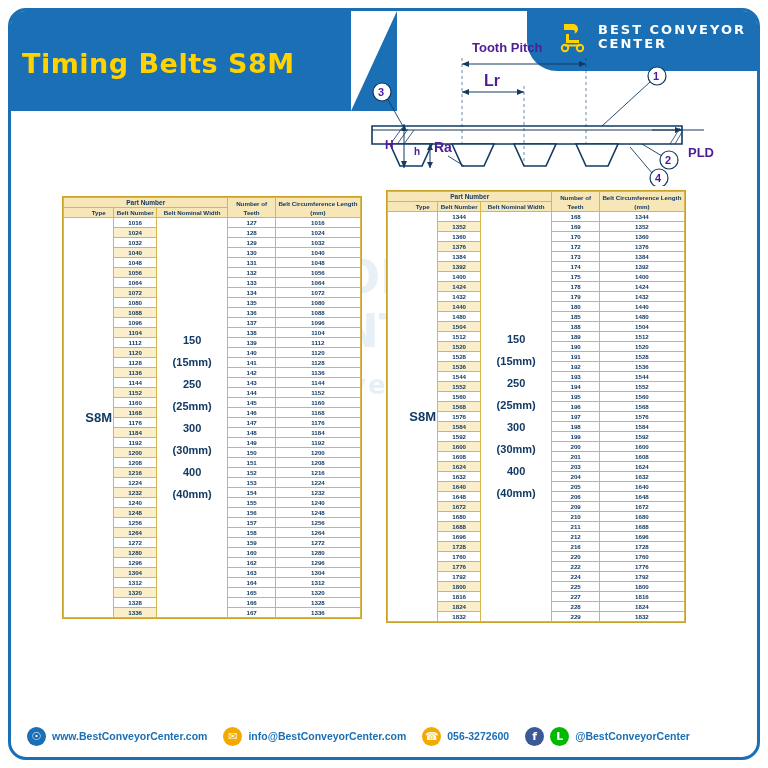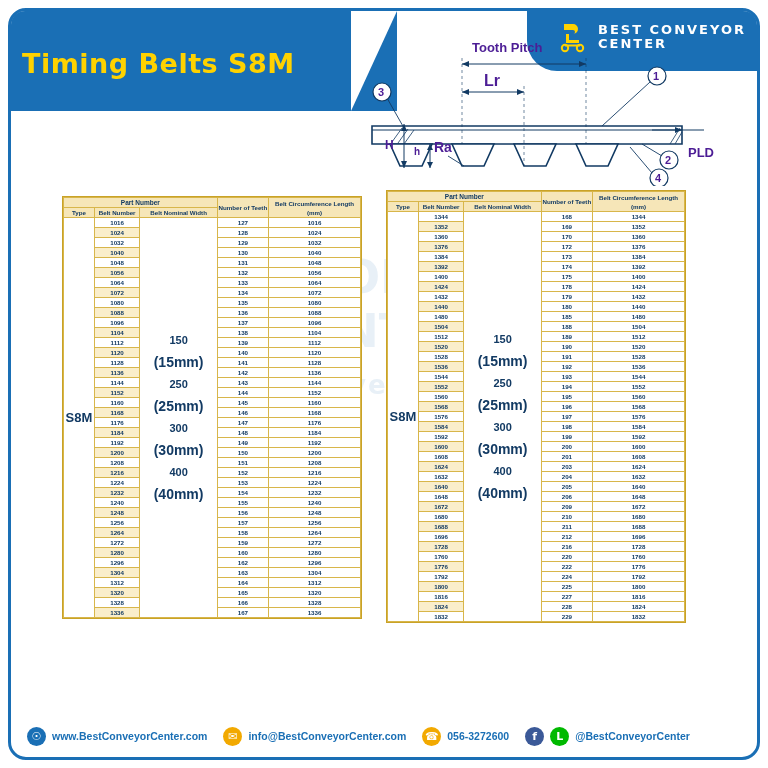--- a/index.html
+++ b/index.html
@@ -46,22 +46,22 @@
   .tbl.right{left:386px;top:190px;width:300px;}
   table{border-collapse:collapse;width:100%;font-size:6.2px;font-family:"Liberation Sans",sans-serif;}
   th,td{border:1px solid #d8b64a;padding:0;text-align:center;color:#123a63;line-height:9px;height:9px;}
   th{background:#f6e6b8;font-weight:bold;font-size:6.2px;color:#123a63;}
   .pn-head{background:#f6e6b8;font-size:6.5px;}
   td.num{font-weight:bold;font-size:6.2px;background:#ffffff;}
   td.num.alt{background:#faeecb;}
   .type-cell{font-size:13px;font-weight:bold;color:#123a63;background:#ffffff;vertical-align:middle;}
   .width-cell{background:#ffffff;vertical-align:middle;font-weight:bold;color:#123a63;font-size:11px;line-height:13px;}
   .width-cell div{margin:9px 0;}
-  .width-cell .sub{font-size:14px;}
-  .col-type{width:30px;}
+  .width-cell .sub{font-size:11px;}
+  .col-type{width:30px;padding-left:20px;}
   .col-bn{width:46px;}
   .col-bw{width:78px;}
   .col-nt{width:52px;}
   .col-cl{width:94px;}
   
   .wm{
     position:absolute;left:96px;top:250px;width:560px;height:230px;
     color:#e8f0f7;font-size:46px;font-weight:bold;text-align:center;
     font-family:"DejaVu Sans",sans-serif;line-height:54px;
     pointer-events:none;

